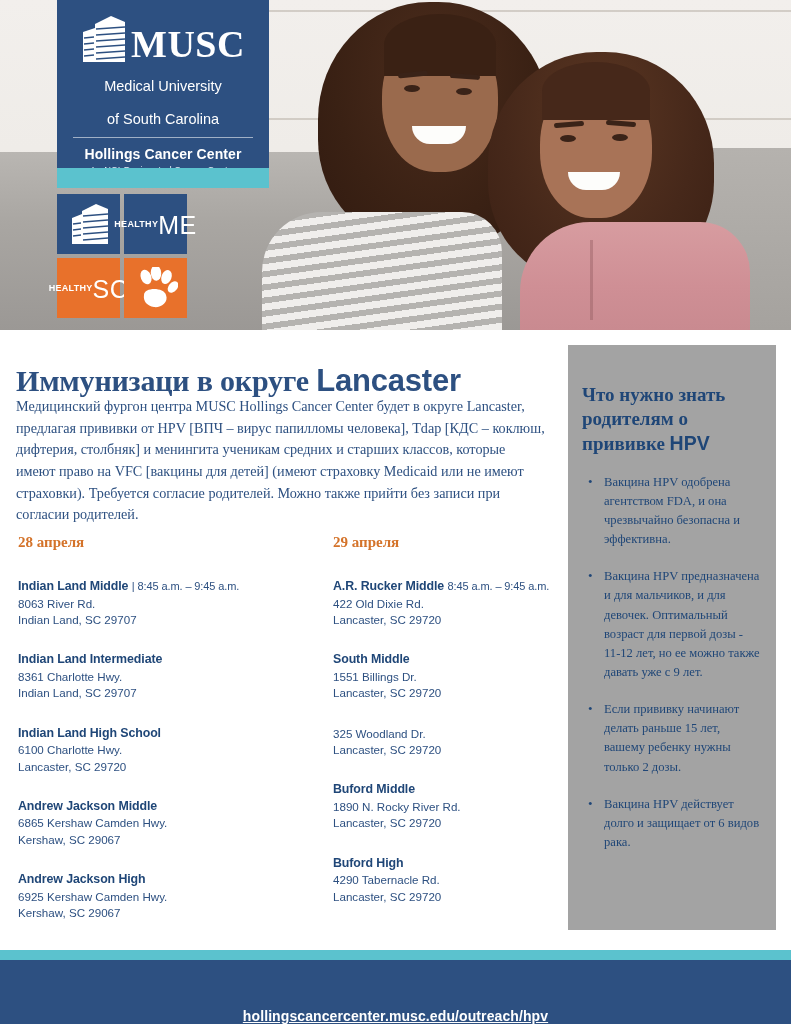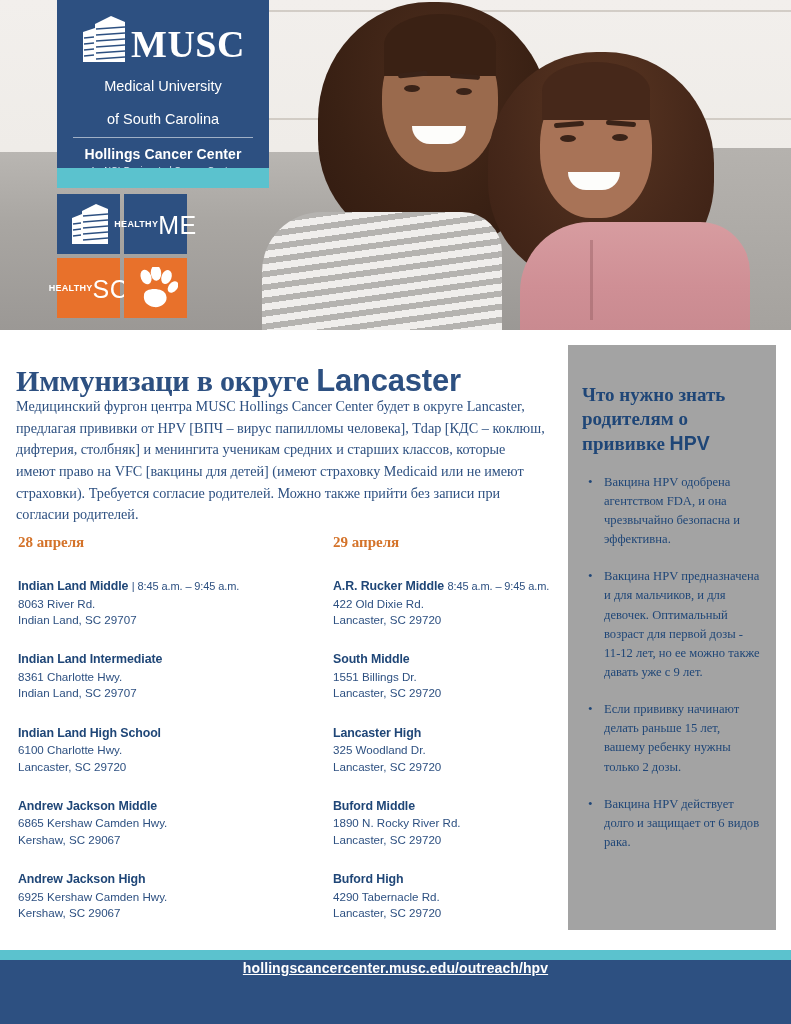--- a/index.html
+++ b/index.html
@@ -321,21 +321,21 @@
     left: 0; top: 950px;
     width: 791px; height: 10px;
     background: #5BC2CE;
   }
   .footer-bar {
     position: absolute;
     left: 0; top: 960px;
     width: 791px; height: 64px;
     background: #2D5081;
     display: flex;
-    align-items: flex-start;
+    align-items: flex-end;
     justify-content: center;
   }
   .footer-url {
     color: #ffffff;
     font-size: 14px;
     font-weight: bold;
     letter-spacing: .1px;
   }
 </style>
 </head>
@@ -485,21 +485,20 @@
     <div class="loc-addr">Lancaster, SC  29720</div>
   </div>
 
   <div class="loc">
     <div class="loc-name"><span>South Middle</span> <span class="time"></span></div>
     <div class="loc-addr">1551 Billings Dr.</div>
     <div class="loc-addr">Lancaster, SC  29720</div>
   </div>
 
   <div class="loc">
-    <div class="loc-name"><span>Lancaster High</span> <span class="time"></span></div>
     <div class="loc-addr"> 325 Woodland Dr.</div>
     <div class="loc-addr">Lancaster, SC  29720</div>
   </div>
 
   <div class="loc">
     <div class="loc-name"><span>Buford Middle</span> <span class="time"></span></div>
     <div class="loc-addr">1890 N. Rocky River Rd.</div>
     <div class="loc-addr">Lancaster, SC  29720</div>
   </div>
 

